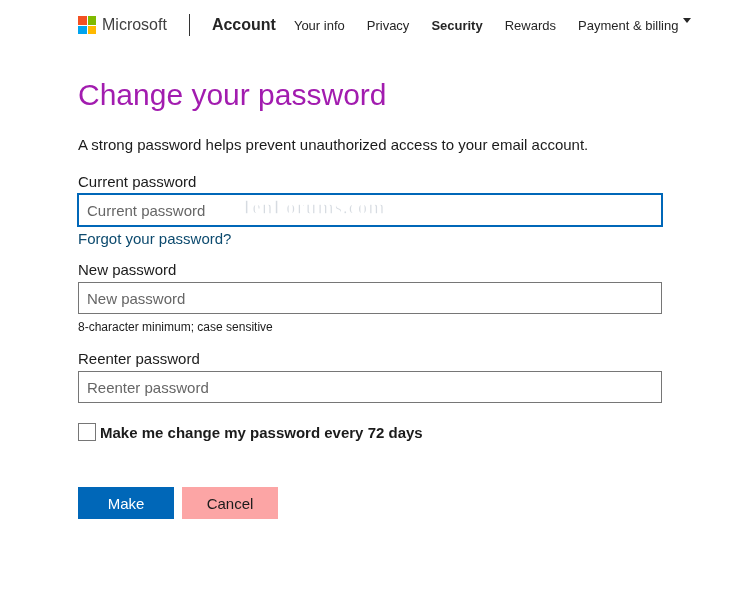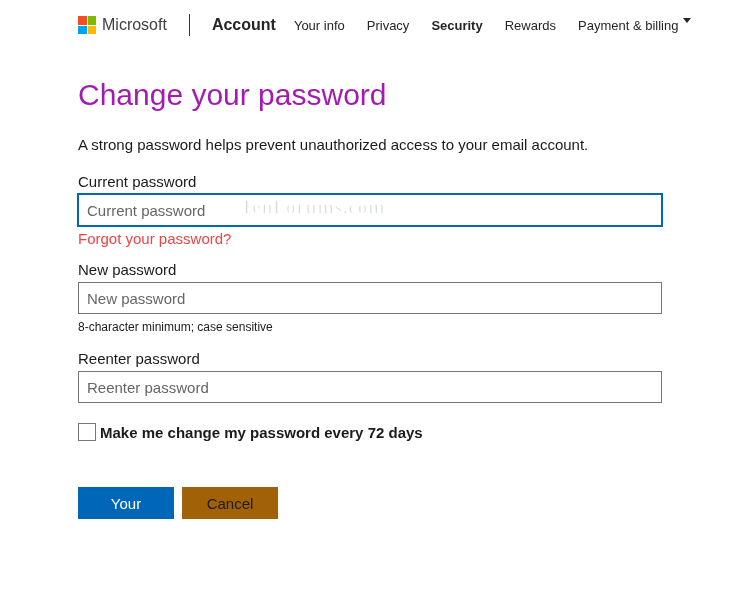--- a/index.html
+++ b/index.html
@@ -78,21 +78,21 @@
       font-size: 15px;
       font-family: inherit;
       display: block;
     }
     .text-input::placeholder { color: #666; }
     .text-input.focused {
       border: 1px solid #0067b8;
       outline: 1px solid #0067b8;
     }
     .link {
-      color: #ef4444;
+      color: #0c4a6e;
       font-size: 15px;
       cursor: pointer;
       display: inline-block;
       margin-top: 4px;
     }
     .hint {
       font-size: 12px;
       color: #1b1b1b;
       margin-top: 6px;
     }
@@ -116,21 +116,21 @@
     .button-row { display: flex; gap: 8px; }
     .btn {
       min-width: 96px;
       height: 32px;
       border: none;
       font-size: 15px;
       font-family: inherit;
       cursor: pointer;
     }
     .btn-primary { background: #0067b8; color: #fff; }
-    .btn-secondary { background: #a16207; color: #1b1b1b; }
+    .btn-secondary { background: #fca5a5; color: #1b1b1b; }
     .watermark {
       position: absolute;
       top: 196px;
       left: 240px;
       font-size: 20px;
       font-weight: 700;
       color: rgba(180,190,200,0.55);
       -webkit-text-stroke: 1.5px #fff;
       text-shadow: 0 0 2px rgba(255,255,255,0.9);
       pointer-events: none;
@@ -185,18 +185,18 @@
     <label class="field-label">Reenter password</label>
     <input type="password" class="text-input" placeholder="Reenter password" style="">
   </div>
 
   <div class="checkbox-row">
     <div class="checkbox"></div>
     <span class="checkbox-label">Make me change my password every 72 days</span>
   </div>
 
   <div class="button-row">
-    <button class="btn btn-primary">Your</button>
+    <button class="btn btn-primary">Make</button>
     <button class="btn btn-secondary">Cancel</button>
   </div>
 </div>
 
 <div class="watermark">TenForums.com</div>
 
 </body></html>

